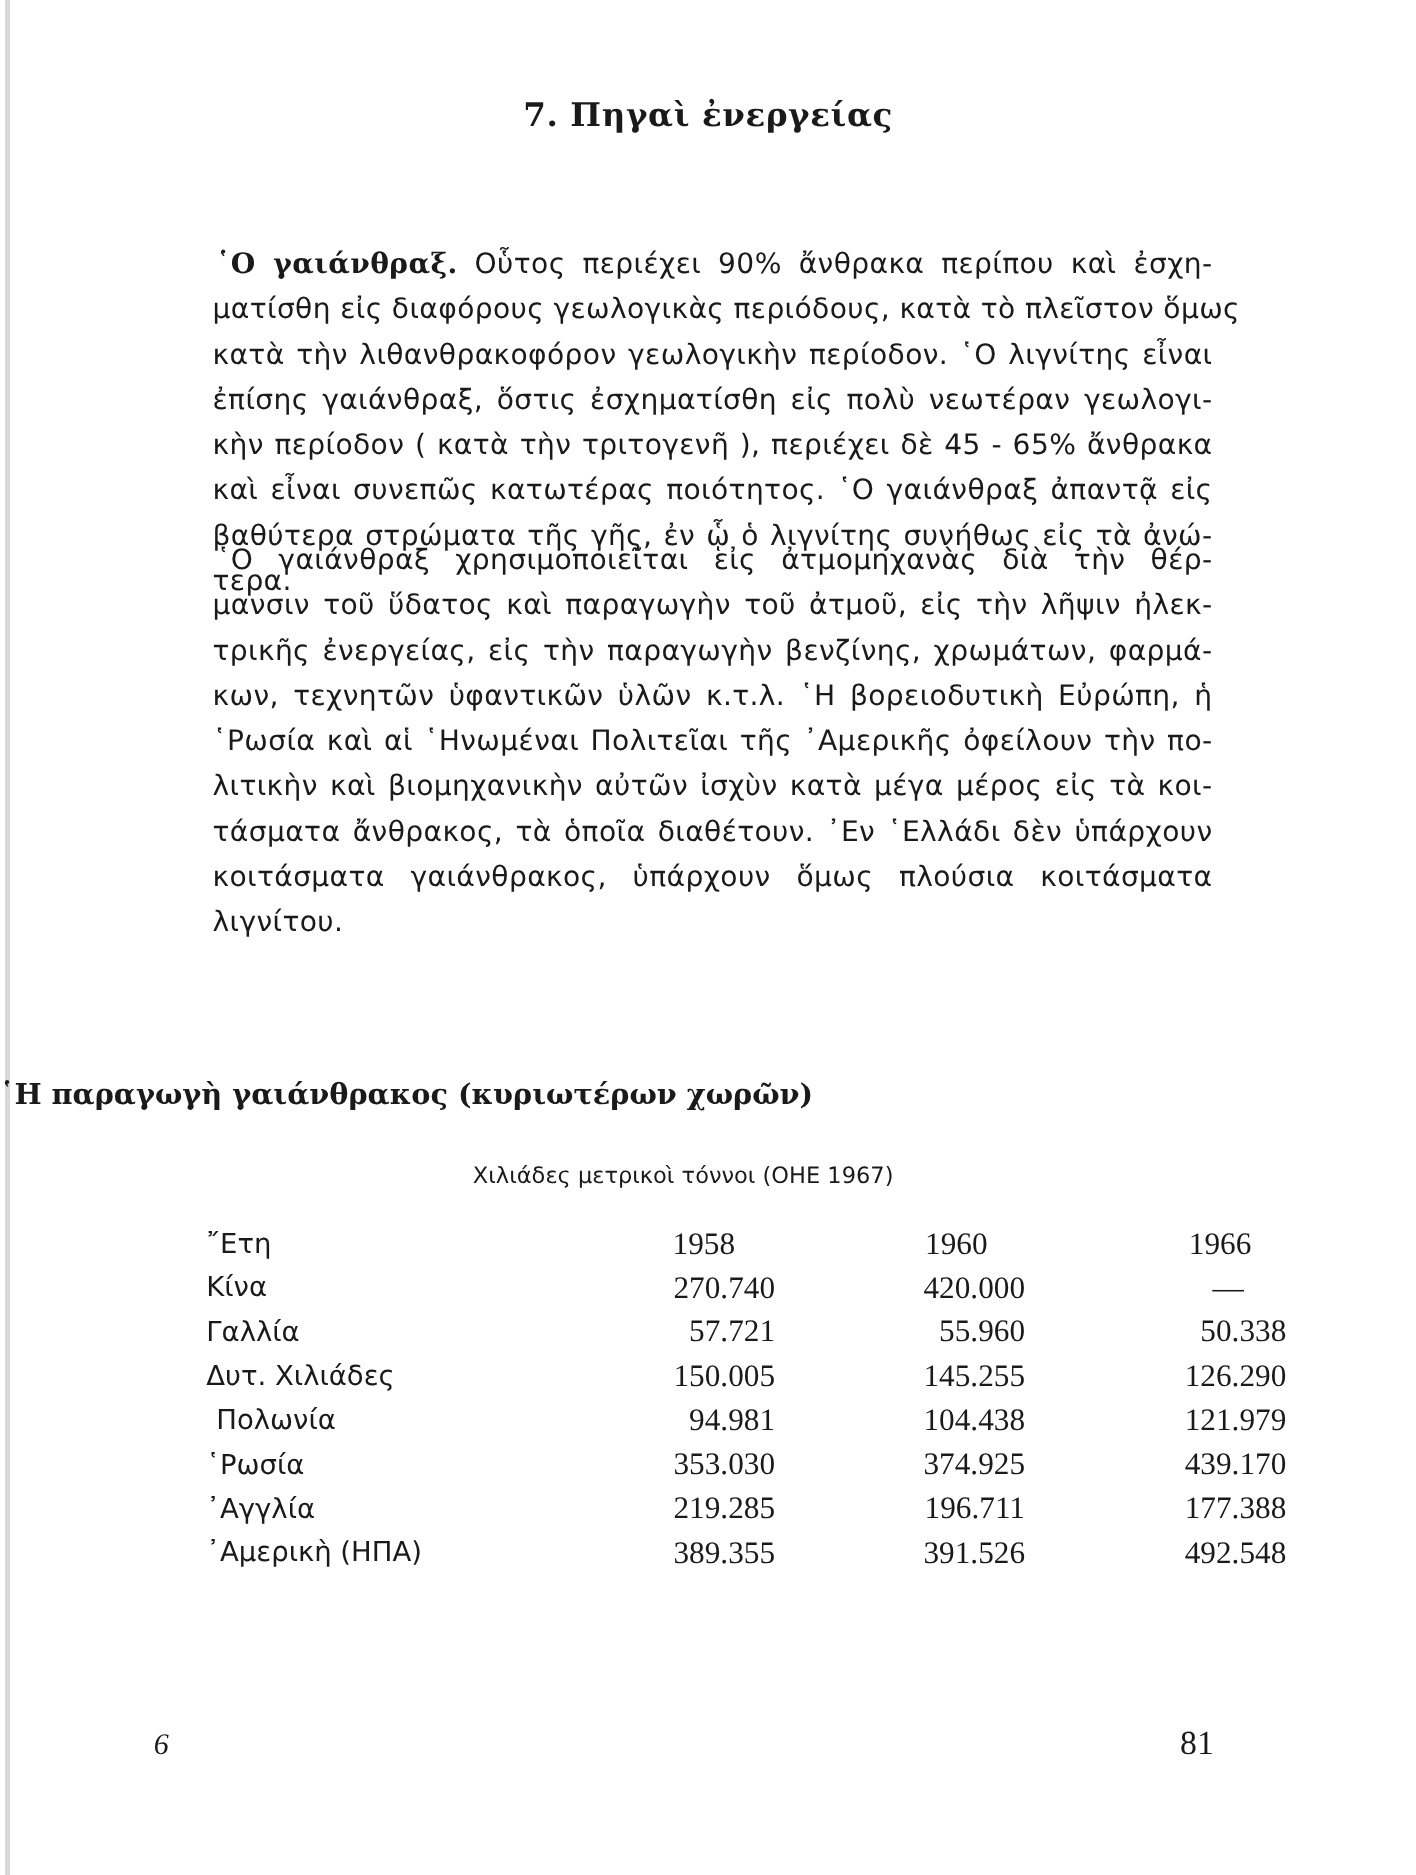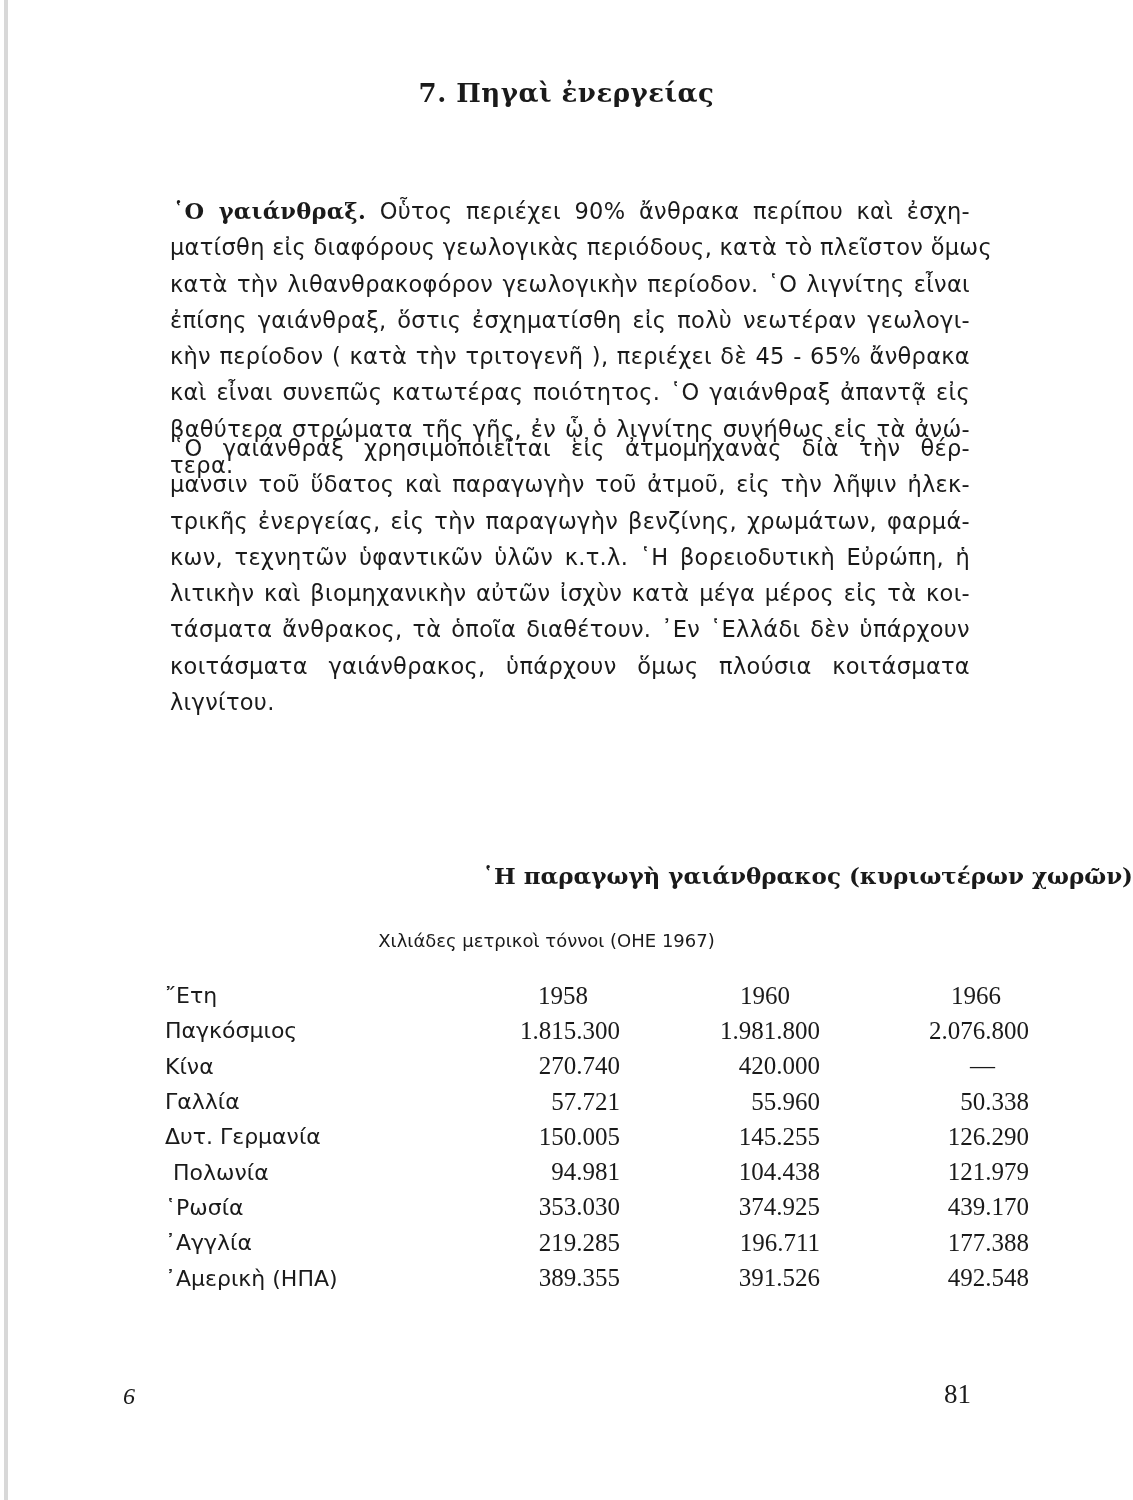--- a/index.html
+++ b/index.html
@@ -35,21 +35,21 @@
     .para1 { top: 145px; margin-top: 48px; }
     .para2 { top: 430px; }
     .line { white-space: nowrap; display: block; text-align-last: justify; text-align: justify; }
     .line.last { text-align-last: left; }
     .lead-bold {
       font-family: "DejaVu Serif", serif;
       font-weight: bold;
     }
     .table-title {
       position: absolute; left: 0; width: 1133px; top: 862px;
-      text-align: right;
+      text-align: left;
       font-family: "DejaVu Serif", serif;
       font-weight: bold;
       font-size: 23px;
     }
     .table-subtitle {
       position: absolute; left: 0; width: 1133px; top: 930px;
       text-align: center;
       font-family: "DejaVu Sans", sans-serif;
       font-size: 18px;
       transform: translateX(-20px);
@@ -100,57 +100,52 @@
     <span class="line">καὶ εἶναι συνεπῶς κατωτέρας ποιότητος. ῾Ο γαιάνθραξ ἀπαντᾷ εἰς</span>
     <span class="line">βαθύτερα στρώματα τῆς γῆς, ἐν ᾧ ὁ λιγνίτης συνήθως εἰς τὰ ἀνώ-</span>
     <span class="line last">τερα.</span>
   </div>
 
   <div class="body-text para2">
     <span class="line" style="padding-left:3px">῾Ο γαιάνθραξ χρησιμοποιεῖται  εἰς ἀτμομηχανὰς  διὰ τὴν θέρ-</span>
     <span class="line">μανσιν τοῦ ὕδατος καὶ παραγωγὴν τοῦ ἀτμοῦ, εἰς τὴν λῆψιν ἠλεκ-</span>
     <span class="line">τρικῆς ἐνεργείας, εἰς τὴν παραγωγὴν βενζίνης, χρωμάτων, φαρμά-</span>
     <span class="line">κων, τεχνητῶν ὑφαντικῶν ὑλῶν κ.τ.λ. ῾Η βορειοδυτικὴ Εὐρώπη, ἡ</span>
+    <span class="line">῾Ρωσία καὶ  αἱ ῾Ηνωμέναι Πολιτεῖαι τῆς ᾿Αμερικῆς  ὀφείλουν τὴν πο-</span>
     <span class="line">λιτικὴν καὶ βιομηχανικὴν αὐτῶν ἰσχὺν κατὰ μέγα μέρος εἰς τὰ κοι-</span>
     <span class="line">τάσματα ἄνθρακος, τὰ ὁποῖα διαθέτουν. ᾿Εν ῾Ελλάδι δὲν ὑπάρχουν</span>
     <span class="line">κοιτάσματα  γαιάνθρακος,  ὑπάρχουν  ὅμως  πλούσια  κοιτάσματα</span>
     <span class="line last">λιγνίτου.</span>
   </div>
 
   <div class="table-title">῾Η παραγωγὴ γαιάνθρακος (κυριωτέρων χωρῶν)</div>
   <div class="table-subtitle">Χιλιάδες μετρικοὶ τόννοι (ΟΗΕ 1967)</div>
 
   <table class="data-table">
     <tbody>
         <tr class="header-row">
       <th class="col-name">῎Ετη</th>
       <th class="col-num c1">1958</th>
       <th class="col-num c2">1960</th>
       <th class="col-num c3">1966</th>
     </tr>
     <tr>
-      <td class="col-name">Παγκόσμιος</td>
-      <td class="col-num c1">1.815.300</td>
-      <td class="col-num c2">1.981.800</td>
-      <td class="col-num c3">2.076.800</td>
-    </tr>
-    <tr>
       <td class="col-name">Κίνα</td>
       <td class="col-num c1">270.740</td>
       <td class="col-num c2">420.000</td>
       <td class="col-num c3" style="padding-right:34px">—</td>
     </tr>
     <tr>
       <td class="col-name">Γαλλία</td>
       <td class="col-num c1">57.721</td>
       <td class="col-num c2">55.960</td>
       <td class="col-num c3">50.338</td>
     </tr>
     <tr>
-      <td class="col-name">Δυτ. Γερμανία</td>
+      <td class="col-name">Δυτ. Χιλιάδες</td>
       <td class="col-num c1">150.005</td>
       <td class="col-num c2">145.255</td>
       <td class="col-num c3">126.290</td>
     </tr>
     <tr>
       <td class="col-name" style="padding-left:8px">Πολωνία</td>
       <td class="col-num c1">94.981</td>
       <td class="col-num c2">104.438</td>
       <td class="col-num c3">121.979</td>
     </tr>

